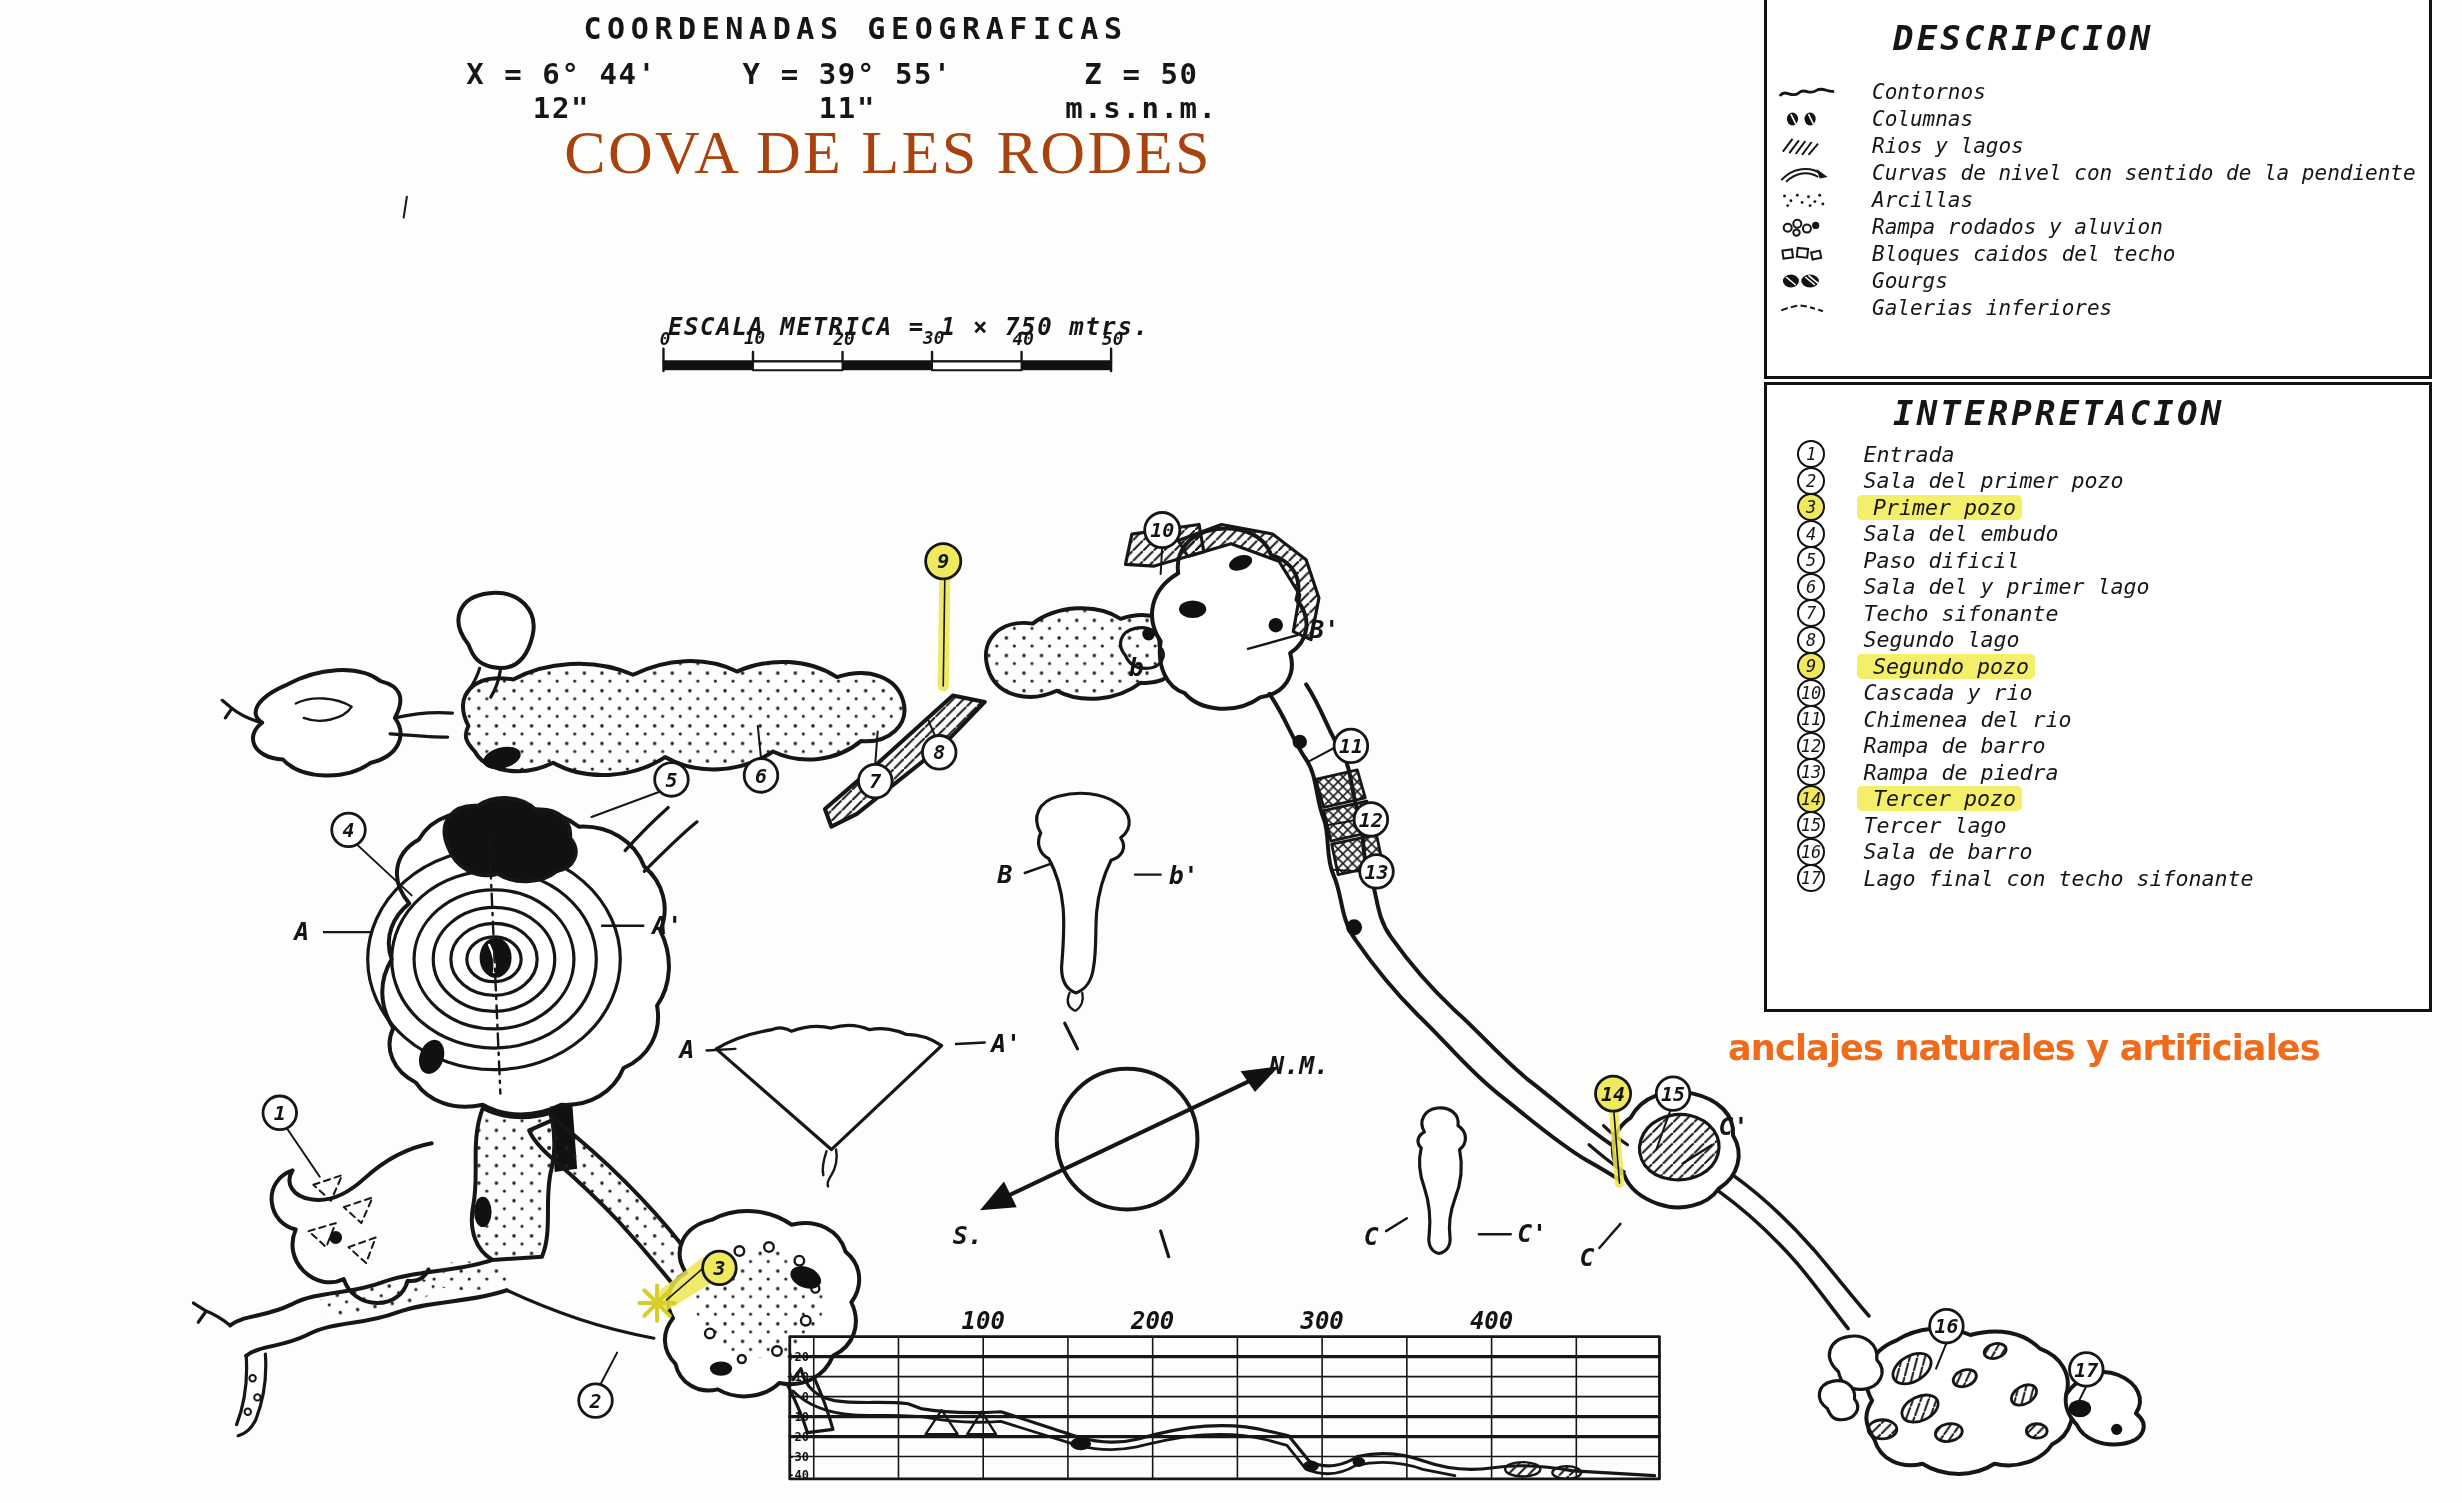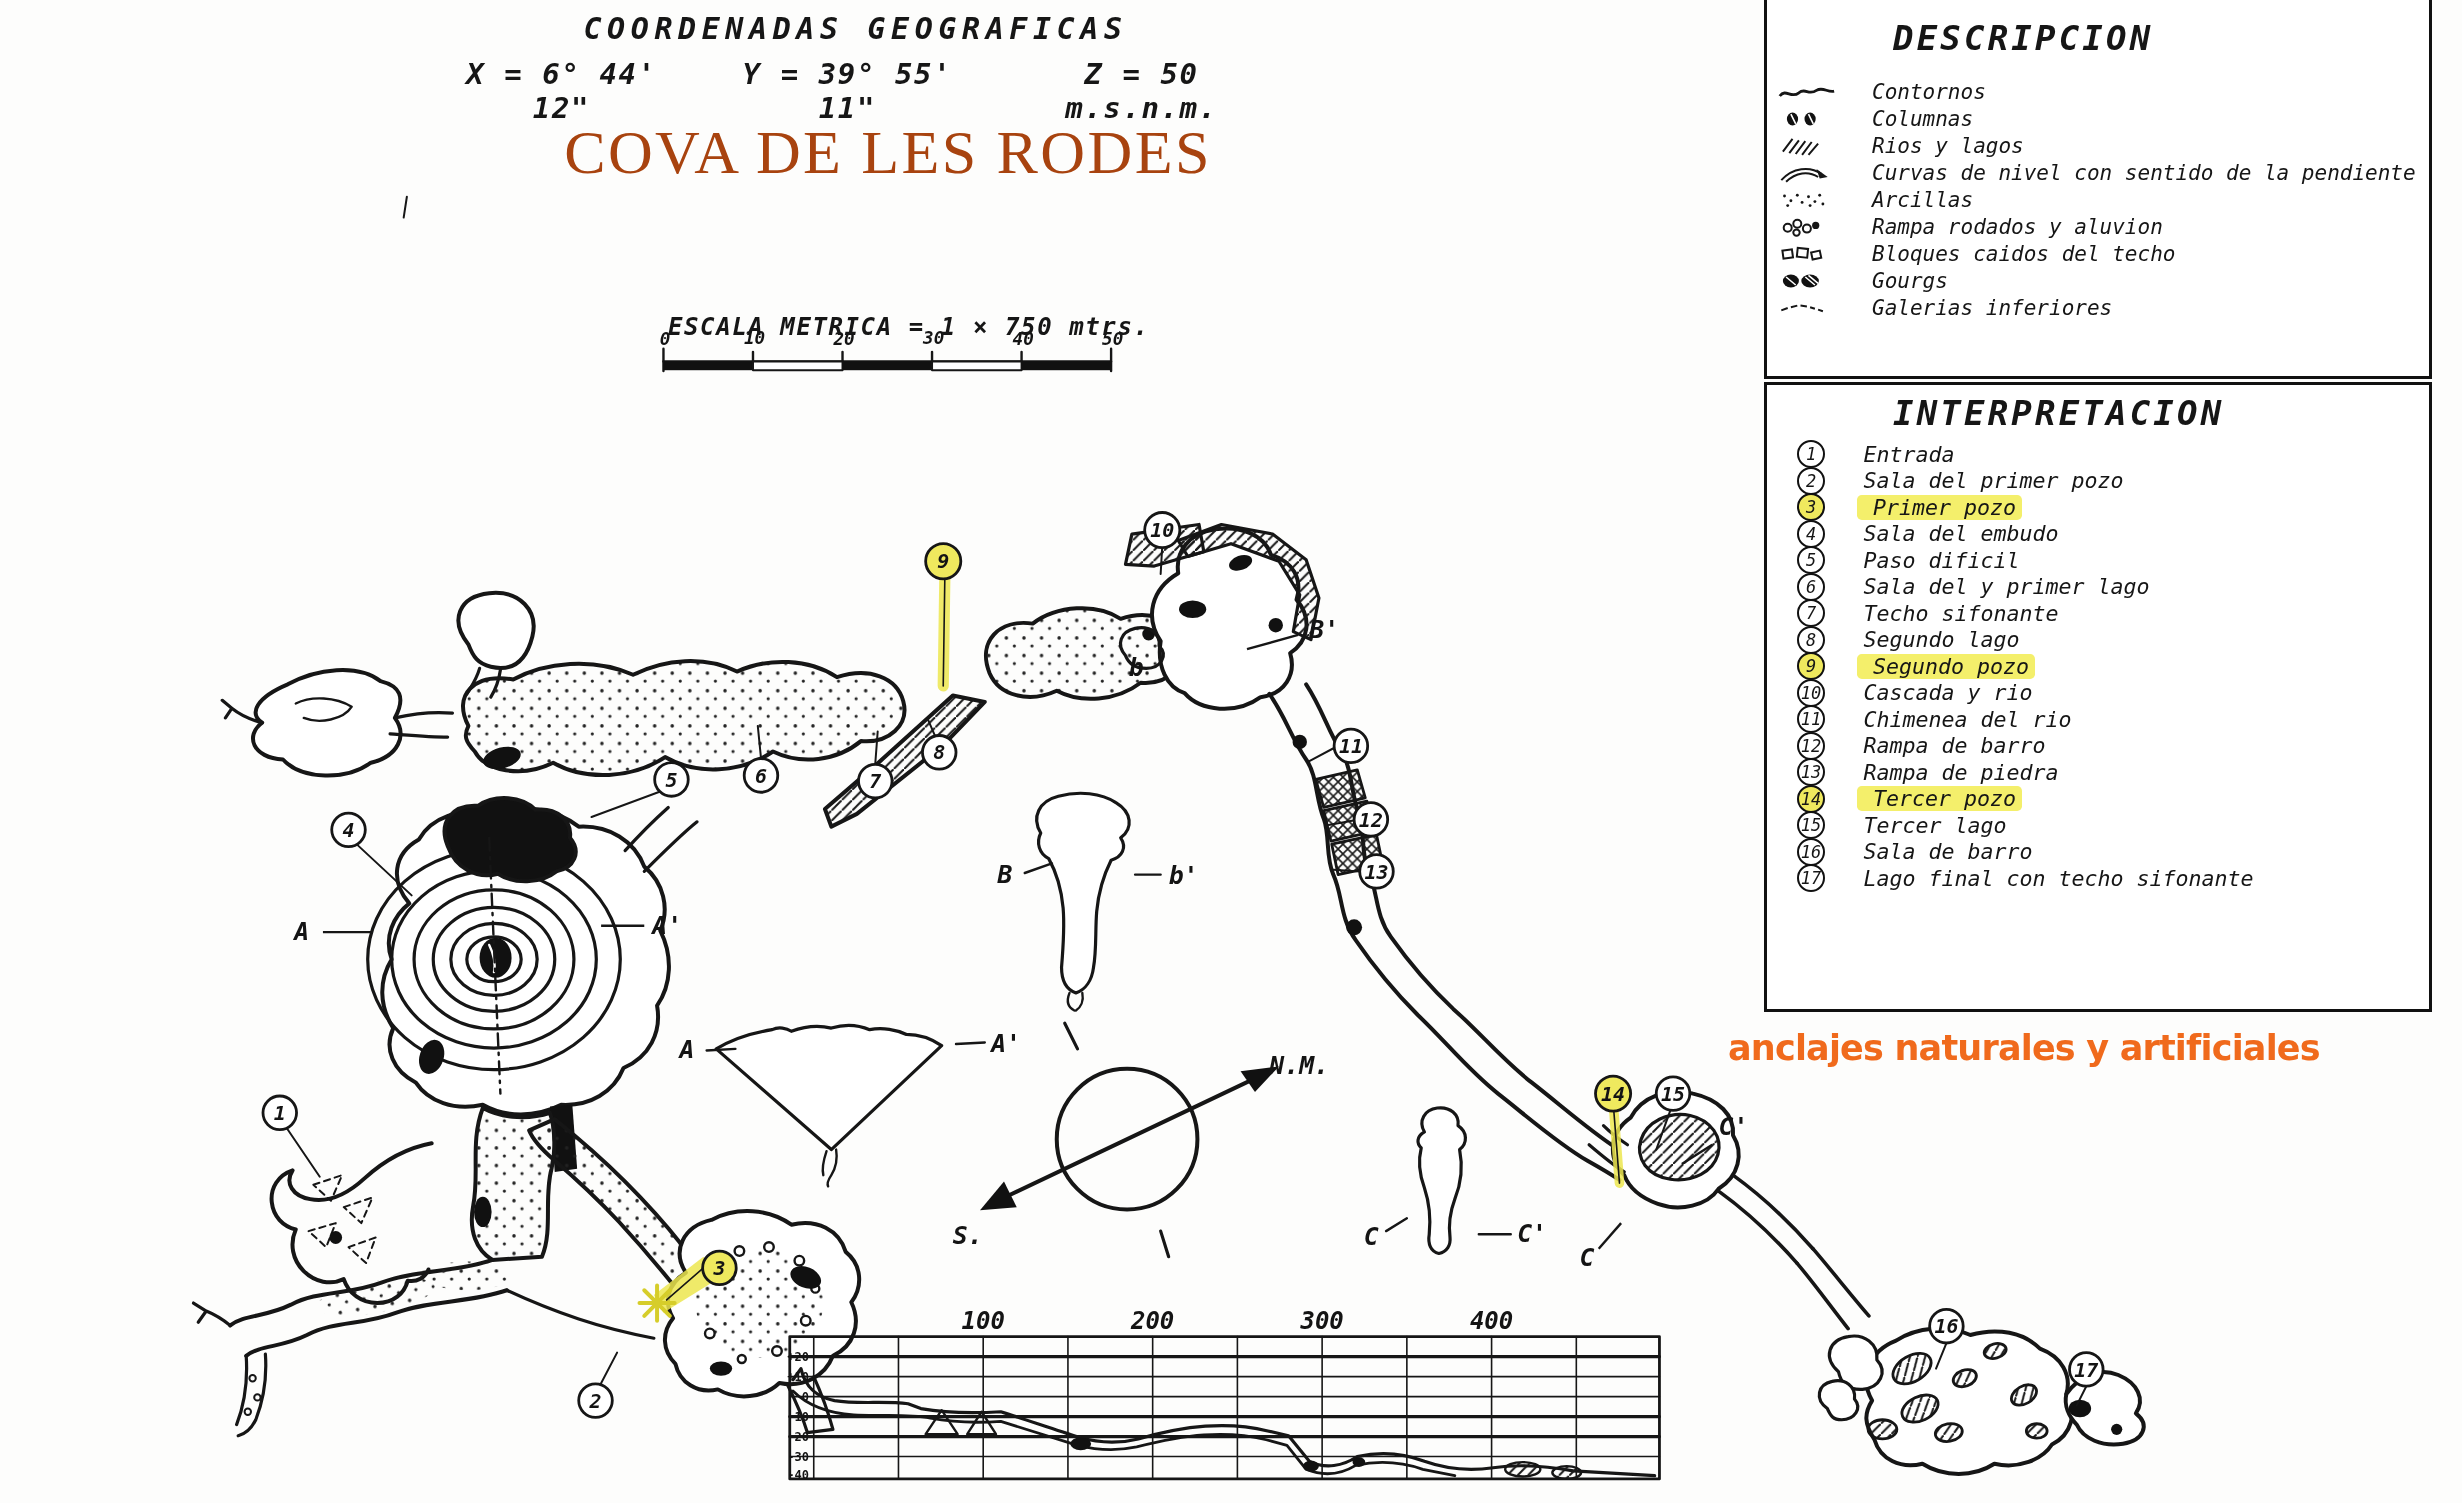--- a/index.html
+++ b/index.html
@@ -1,20 +1,20 @@
 <!DOCTYPE html>
 <html style="font-size:12.8px"><head>
 <meta charset="utf-8">
 <style>
   html,body{margin:0;padding:0;background:#888;}
   #canvas{position:relative;width:2462px;height:1503px;background:#fdfdfc;overflow:hidden;
           font-family:"DejaVu Sans Mono",monospace;color:#161616;}
   .abs{position:absolute;}
   
-  #coords-block{left:448px;top:11.2px;width:815px;text-align:center;font-style:italic;}
+  #coords-block{left:448px;top:11.2px;width:815px;text-align:center;}
   #coords-line1{font-size:30px;letter-spacing:5.6px;font-weight:bold;}
   #coords-line2{margin-top:11.2px;font-size:29px;letter-spacing:1.6px;display:flex;justify-content:center;gap:51px;font-weight:bold;}
   #map-title{left:552px;top:117px;width:672px;text-align:center;
              font-family:"Liberation Serif","DejaVu Serif",serif;
              font-size:62px;letter-spacing:2.4px;}
   #escala-label{left:668px;top:313px;font-size:24px;font-style:italic;font-weight:bold;letter-spacing:1.6px;}
   
   .panel{border:3.2px solid #111;background:#fff;}
   #desc-box{left:1764px;top:-4.8px;width:662px;height:381px;}
   #desc-title{left:1893px;top:17.6px;font-size:34px;font-style:italic;font-weight:bold;letter-spacing:3.2px;}

